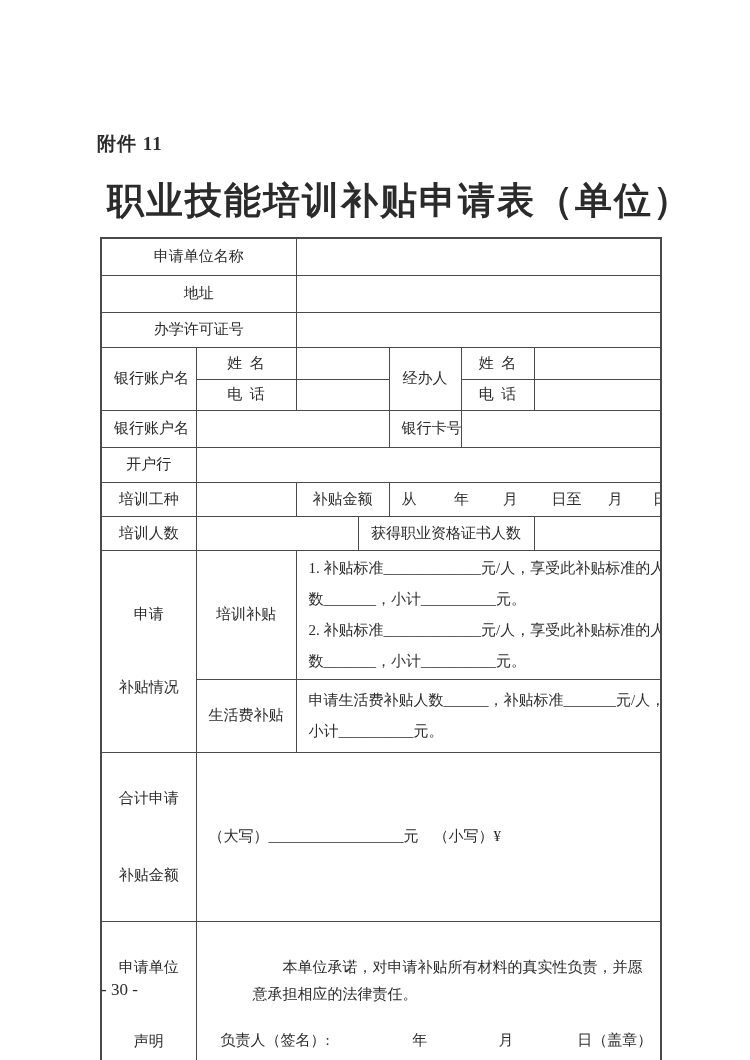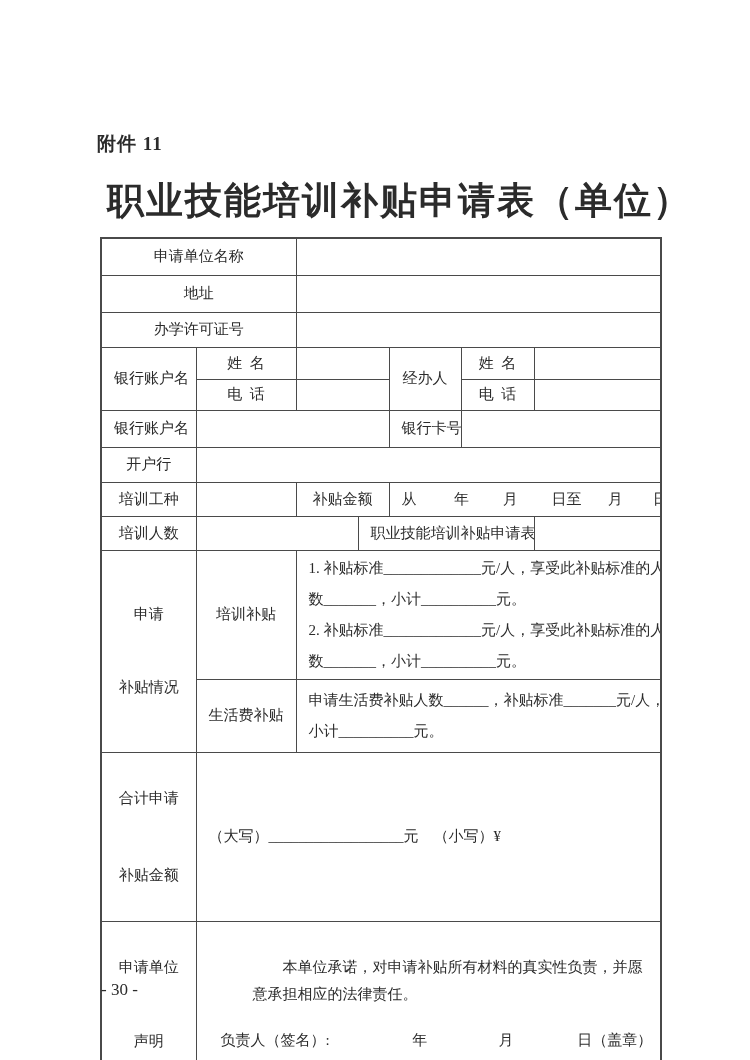--- a/index.html
+++ b/index.html
@@ -139,21 +139,21 @@
       </tr>
       <tr style="height:34px">
         <td class="lbl">培训工种</td>
         <td></td>
         <td colspan="2" class="lbl">补贴金额</td>
         <td colspan="3" class="val pre">从          年         月         日至       月        日</td>
       </tr>
       <tr style="height:34px">
         <td class="lbl">培训人数</td>
         <td colspan="2"></td>
-        <td colspan="3" class="lbl">职业技能培训补贴申请表</td>
+        <td colspan="3" class="lbl">获得职业资格证书人数</td>
         <td></td>
       </tr>
       <tr style="height:126px">
         <td rowspan="2" class="lbl">
           <div>申请</div>
           <div class="line2-wide">补贴情况</div>
         </td>
         <td class="lbl">培训补贴</td>
         <td colspan="5" class="val">
           <div class="cell-line">1. 补贴标准_____________元/人，享受此补贴标准的人</div>

